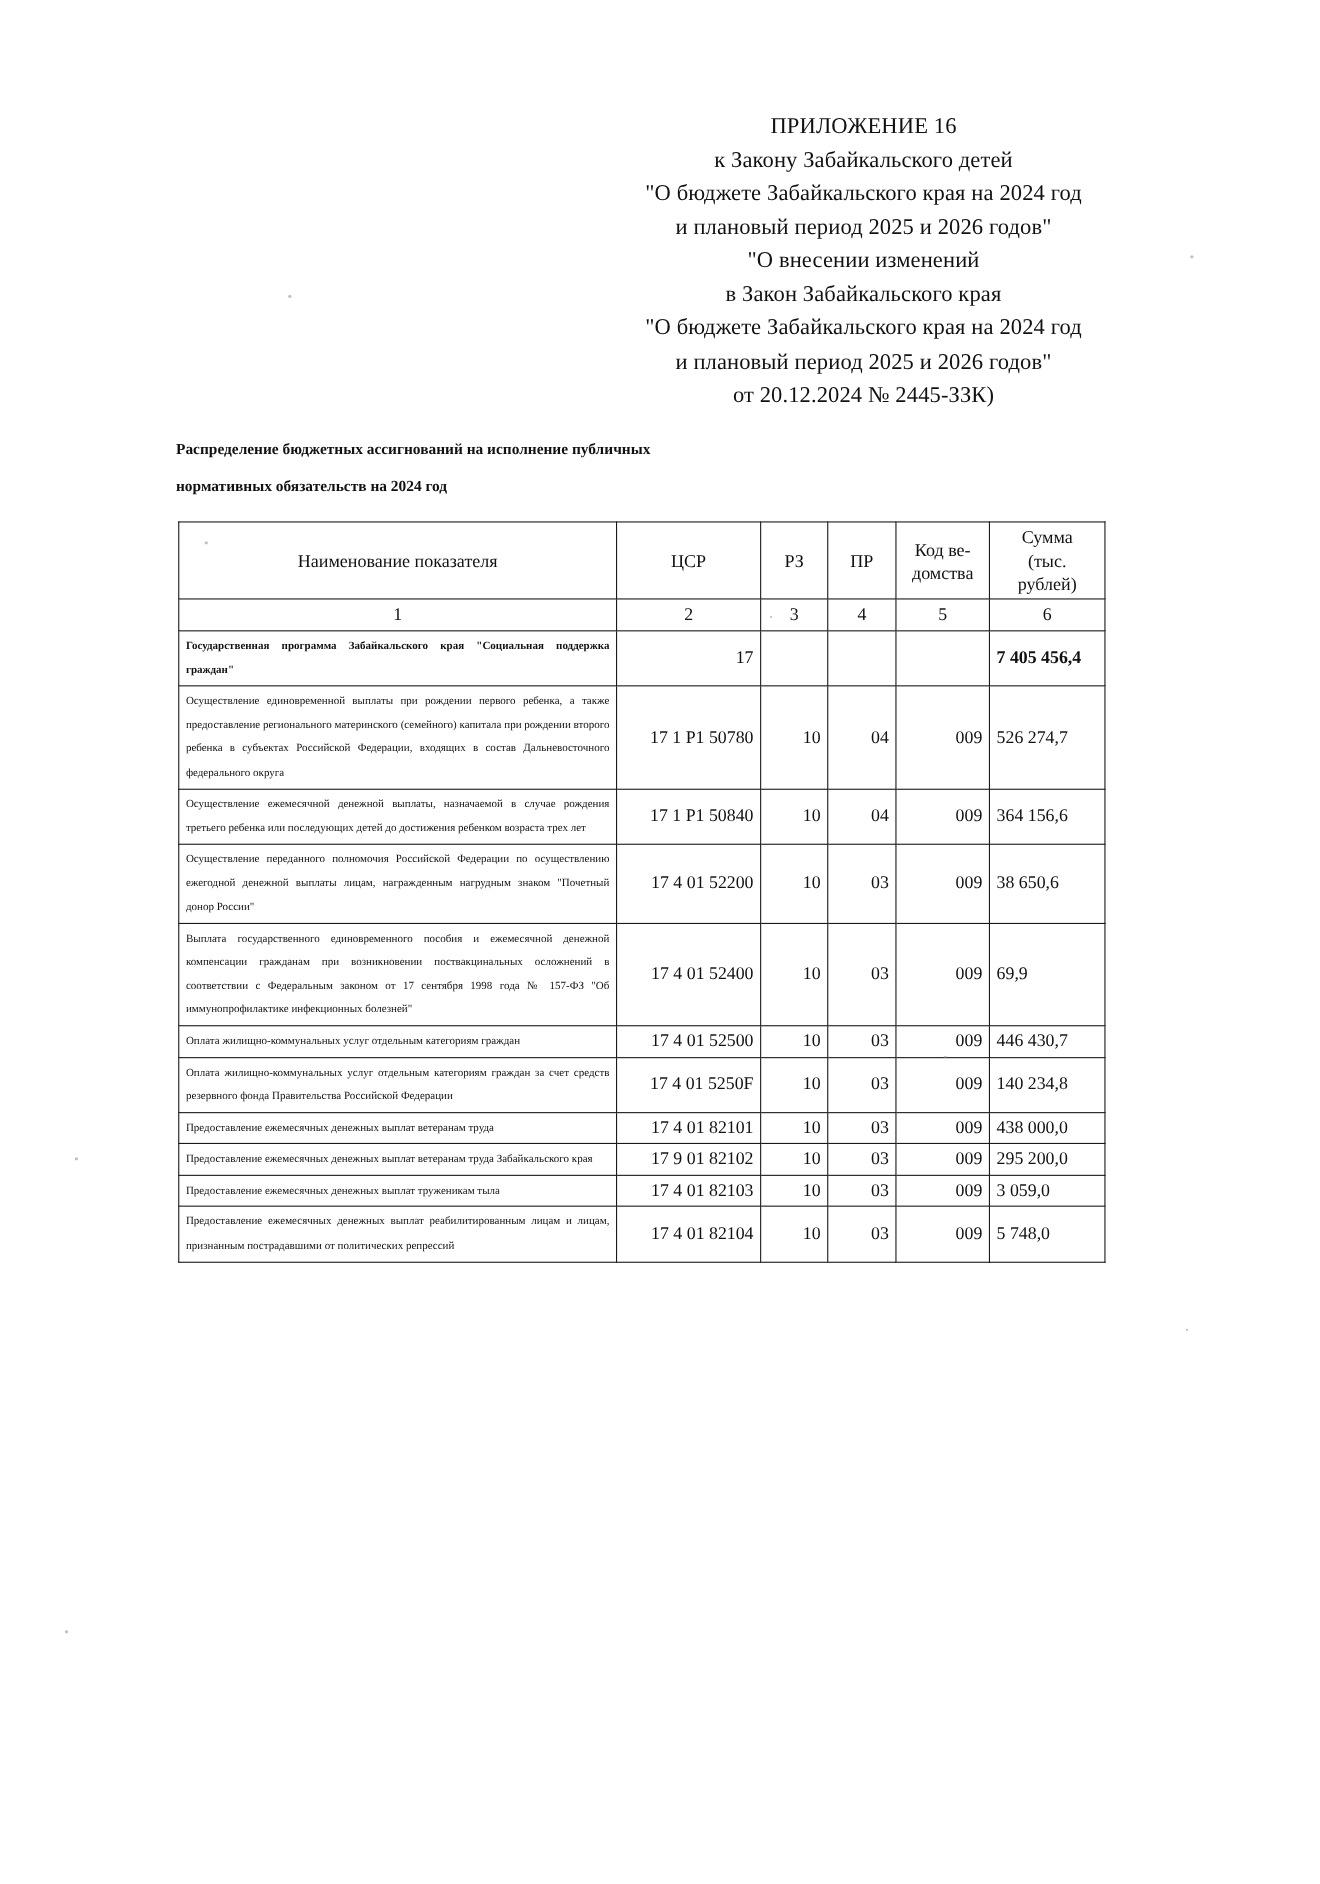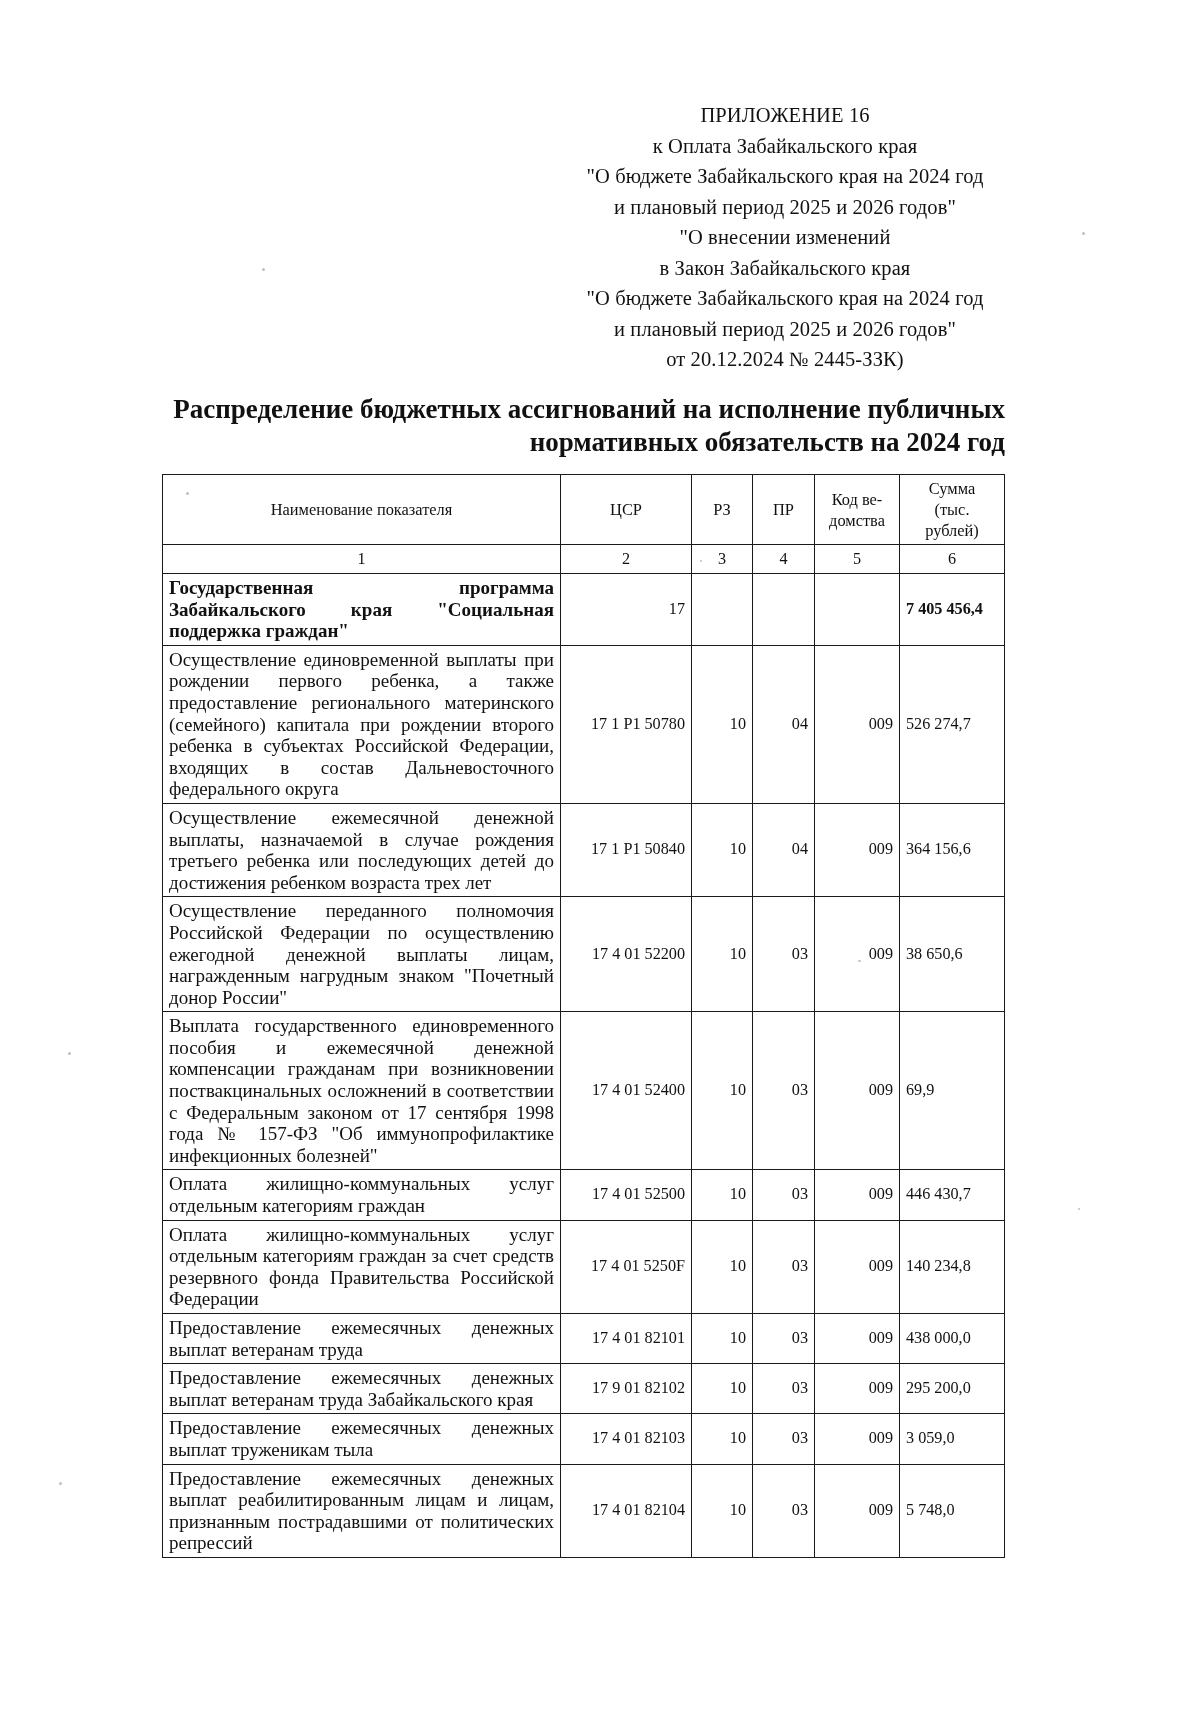--- a/index.html
+++ b/index.html
@@ -40,22 +40,22 @@
   .doc-header .line {
     white-space: nowrap;
   }
 
   
   .doc-title {
     position: absolute;
     left: 160px;
     top: 393px;
     width: 845px;
-    text-align: right;
-    font-size: 27px;
+    text-align: left;
+    font-size: 14px;
     font-weight: bold;
     line-height: 33px;
   }
 
   
   .tbl-wrap {
     position: absolute;
     left: 162px;
     top: 474px;
     width: 842px;
@@ -96,21 +96,21 @@
     font-size: 16.2px;
   }
 
   td.name {
     text-align: justify;
     text-align-last: left;
     hyphens: manual;
     vertical-align: top;
     padding-top: 4px;
     padding-bottom: 4px;
-    font-size: 19px;
+    font-size: 10px;
     line-height: 21.6px;
   }
   td.name.bold { font-weight: bold; }
   td.code {
     text-align: right;
     padding-left: 7px;
     white-space: nowrap;
   }
   td.ctr { text-align: right; }
   td.sum {
@@ -127,21 +127,21 @@
     opacity: .55;
   }
 </style>
 </head>
 <body>
 
 <div class="page">
 
   <div class="doc-header">
     <div class="line">ПРИЛОЖЕНИЕ 16</div>
-    <div class="line">к Оплата Забайкальского края</div>
+    <div class="line">к Закону Забайкальского детей</div>
     <div class="line">"О бюджете Забайкальского края на 2024 год</div>
     <div class="line">и плановый период 2025 и 2026 годов"</div>
     <div class="line">"О внесении изменений</div>
     <div class="line">в Закон Забайкальского края</div>
     <div class="line">"О бюджете Забайкальского края на 2024 год</div>
     <div class="line">и плановый период 2025 и 2026 годов"</div>
     <div class="line">от 20.12.2024 № 2445-ЗЗК)</div>
   </div>
 
   <div class="doc-title">

